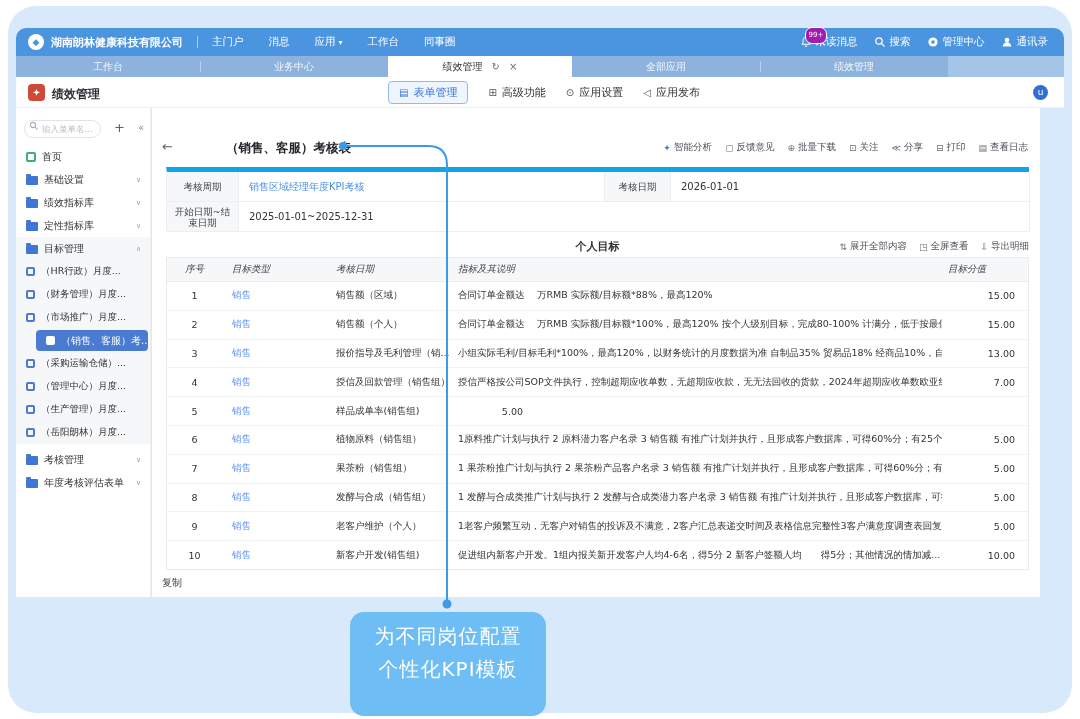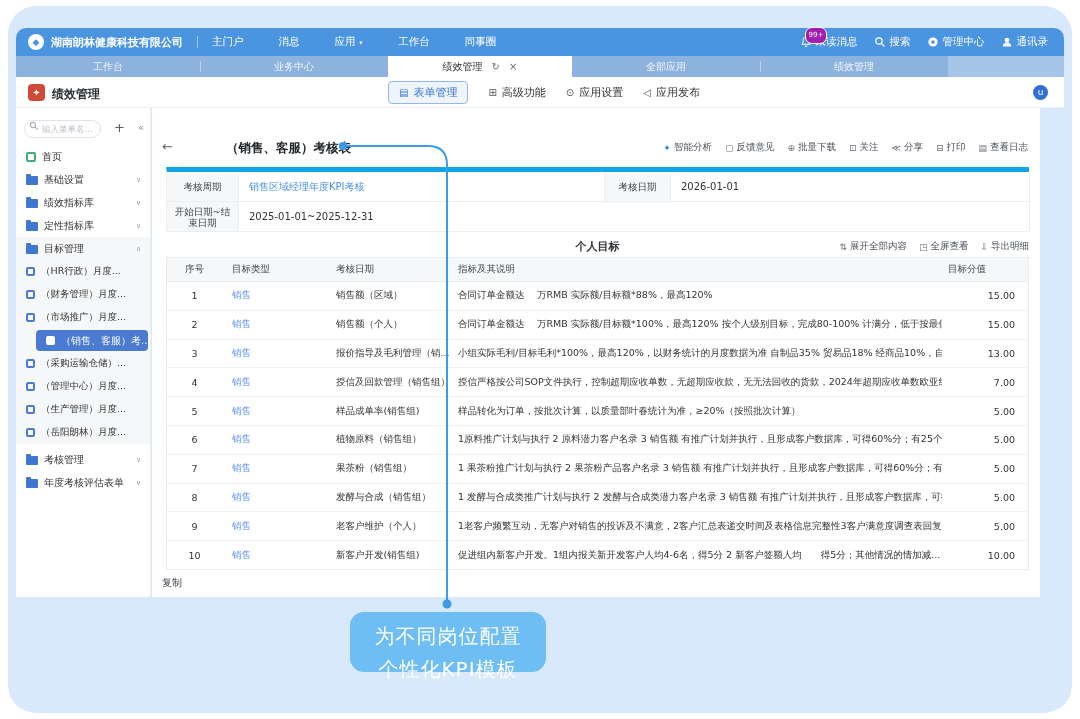--- a/index.html
+++ b/index.html
@@ -5,21 +5,21 @@
   * { box-sizing: border-box; margin: 0; padding: 0; }
   body { width:1080px; height:719px; font-family:"DejaVu Sans","Liberation Sans",sans-serif; background:#fff; }
   .canvas { position:relative; width:1080px; height:719px; background:#fff; overflow:hidden; }
   .frame { position:absolute; left:8px; top:6px; width:1064px; height:707px; background:#d7e9fb; border-radius:28px; }
 
   
   .topbar { position:absolute; left:16px; top:28px; width:1048px; height:28px; background:#4b94e0; border-radius:10px 10px 0 0; display:flex; align-items:center; color:#fff; z-index:2; }
   .logo-circle { width:16px; height:16px; border-radius:50%; background:#fff; color:#4b94e0; font-size:9px; line-height:16px; text-align:center; margin-left:12px; flex:none; }
   .company { font-size:11px; font-weight:bold; margin-left:7px; white-space:nowrap; }
   .tb-divider { width:1px; height:12px; background:rgba(255,255,255,.5); margin:0 14px; }
-  .tb-menu { display:flex; gap:35px; font-size:10.5px;font-family:Liberation Mono, monospace; }
+  .tb-menu { display:flex; gap:25px; font-size:10.5px; }
   .tb-menu-item { cursor:pointer; display:flex; align-items:center; gap:3px; white-space:nowrap; }
   .caret { font-size:8px; }
   .tb-right { margin-left:auto; display:flex; align-items:center; gap:16px; font-size:10.5px; margin-right:16px; }
   .tb-group { display:flex; align-items:center; gap:4px; position:relative; white-space:nowrap; }
   .badge { position:absolute; top:-8px; left:5px; background:#a21caf; color:#fff; font-size:7px; line-height:9px; padding:3px 3px; border-radius:7px; border:1px solid #fff; }
   .micon { width:12px; height:12px; display:block; }
 
   
   .tabstrip { position:absolute; left:16px; top:56px; width:1048px; height:21px; background:#8db2dd; display:flex; z-index:2; }
   .btab { height:21px; display:flex; align-items:center; justify-content:center; color:#f2f7fd; font-size:10px; position:relative; gap:9px; cursor:pointer; }
@@ -82,33 +82,33 @@
   .fvalue.link { color:#4a90e2; }
   .span3 { grid-column:2 / 5; }
 
   .section-bar { position:absolute; left:14px; top:127px; width:863px; height:22px; }
   .section-title { position:absolute; left:0; width:100%; text-align:center; top:4px; font-size:11px; font-weight:bold; color:#2f3338; }
   .section-tools { position:absolute; right:0; top:5px; display:flex; gap:12px; font-size:9.5px; color:#4a4f58; }
   .s-tool { display:flex; align-items:center; gap:3px; cursor:pointer; white-space:nowrap; }
   .s-tool .sticon { font-size:9px; color:#6a7078; }
 
   .dtable { position:absolute; left:14px; top:149px; width:863px; height:313px; border:1px solid #e9ebee; overflow:hidden; }
-  .thead { display:flex; height:24px; background:#f6f7f8; align-items:center; font-size:9.5px; color:#41454c; border-bottom:1px solid #e9ebee; }
+  .thead { display:flex; height:24px; background:#f6f7f8; align-items:center; font-size:9.5px; color:#41454c; border-bottom:1px solid #e9ebee;font-style:italic; }
   .trow { display:flex; height:28.8px; align-items:center; font-size:9.5px; color:#333; border-bottom:1px solid #f1f2f4; cursor:pointer; background:#fff; }
   .c-no { width:55px; text-align:center; flex:none; }
   .c-type { width:106px; padding-left:10px; flex:none; overflow:hidden; white-space:nowrap; }
   .c-content { width:122px; padding-left:8px; flex:none; overflow:hidden; white-space:nowrap; }
   .c-desc { width:492px; padding-left:8px; flex:none; overflow:hidden; white-space:nowrap; }
   .c-score { width:86px; padding-right:13px; text-align:right; flex:none; }
   .trow .c-type { color:#5b8ff9; }
   .copy-link { position:absolute; left:10px; top:468px; font-size:10px; color:#3a3f45; cursor:pointer; }
 
   
   .callout-svg { position:absolute; left:0; top:0; width:1080px; height:719px; z-index:40; pointer-events:none; }
-  .bubble { position:absolute; left:350px; top:612px; width:196px; height:60px; background:#6fbdf5; border-radius:14px; z-index:41; color:#fff; text-align:center; font-size:20px; line-height:33px; padding-top:8px; letter-spacing:1px; }
+  .bubble { position:absolute; left:350px; top:612px; width:196px; height:104px; background:#6fbdf5; border-radius:14px; z-index:41; color:#fff; text-align:center; font-size:20px; line-height:33px; padding-top:8px; letter-spacing:1px; }
 </style>
 </head>
 <body>
 
 <div class="canvas">
   <div class="frame"></div>
 
   <div class="topbar">
     <div class="logo-circle">◆</div>
     <div class="company">湖南朗林健康科技有限公司</div>
@@ -397,21 +397,20 @@
             <div class="c-type">销售</div>
             <div class="c-content">授信及回款管理（销售组）</div>
             <div class="c-desc">授信严格按公司SOP文件执行，控制超期应收单数，无超期应收款，无无法回收的货款，2024年超期应收单数欧亚组2...</div>
             <div class="c-score">7.00</div>
           </div>
 
           <div class="trow">
             <div class="c-no">5</div>
             <div class="c-type">销售</div>
             <div class="c-content">样品成单率(销售组)</div>
-            <div class="c-desc">样品转化为订单，按批次计算，以质量部叶春统计为准，≥20%（按照批次计算）</div>
             <div class="c-score">5.00</div>
           </div>
 
           <div class="trow">
             <div class="c-no">6</div>
             <div class="c-type">销售</div>
             <div class="c-content">植物原料（销售组）</div>
             <div class="c-desc">1原料推广计划与执行 2 原料潜力客户名录 3 销售额 有推广计划并执行，且形成客户数据库，可得60%分；有25个以上...</div>
             <div class="c-score">5.00</div>
           </div>

